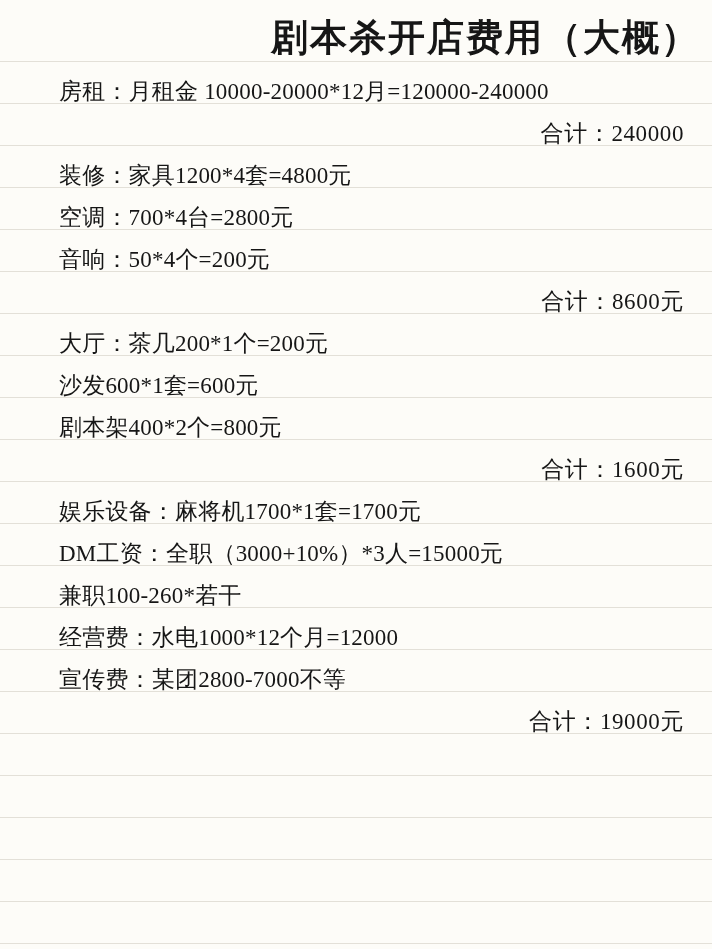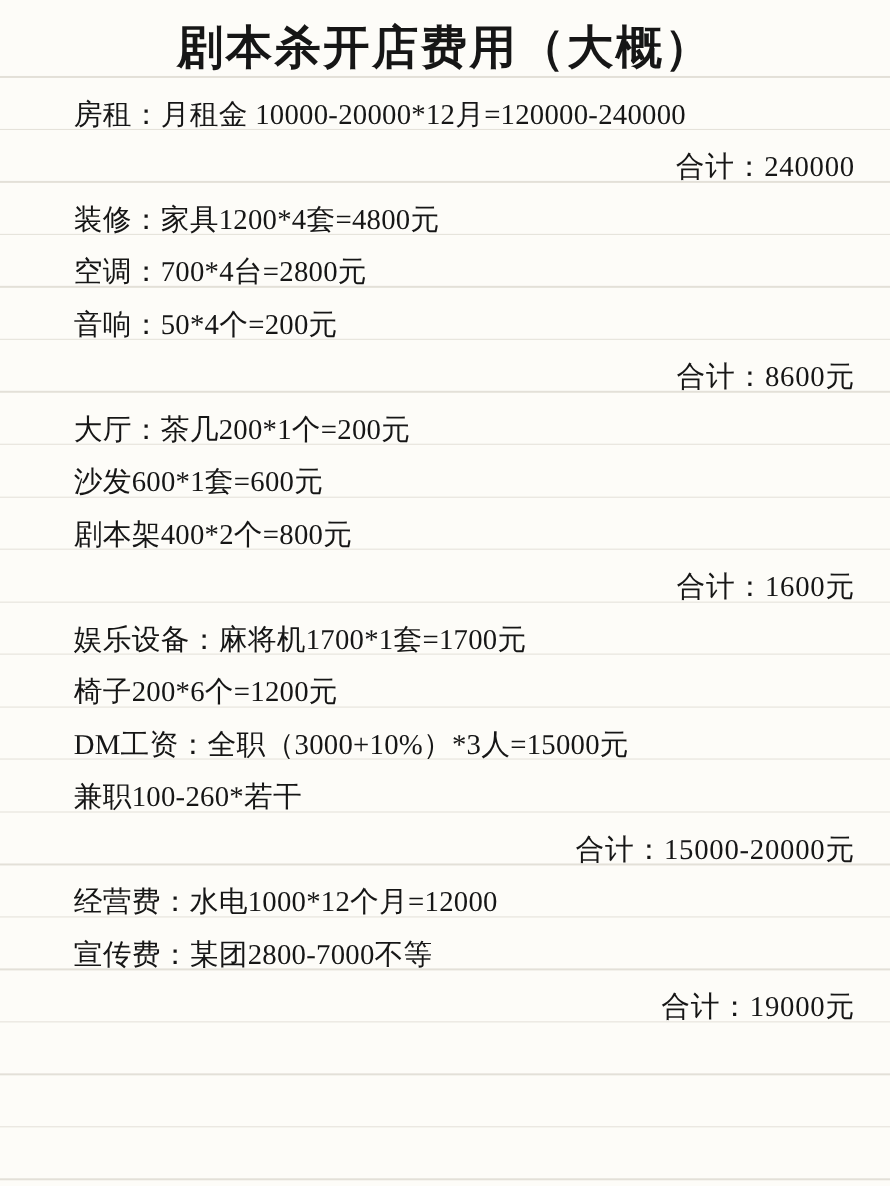--- a/index.html
+++ b/index.html
@@ -36,21 +36,21 @@
     width: 712px;
     height: 949px;
     box-sizing: border-box;
     padding: 0 12px;
   }
 
   .title-row {
     height: 64px;
     display: flex;
     align-items: center;
-    justify-content: center;
+    justify-content: flex-end;
     padding-top: 6px;
   }
   .title {
     font-family: "Liberation Serif", "DejaVu Serif", serif;
     font-weight: bold;
     font-size: 37px;
     letter-spacing: 2px;
     white-space: nowrap;
   }
 
@@ -89,21 +89,19 @@
       <div class="line right total">合计：240000</div>
       <div class="line left">装修：家具1200*4套=4800元</div>
       <div class="line left">空调：700*4台=2800元</div>
       <div class="line left">音响：50*4个=200元</div>
       <div class="line right total">合计：8600元</div>
       <div class="line left">大厅：茶几200*1个=200元</div>
       <div class="line left indent-2">沙发600*1套=600元</div>
       <div class="line left indent-2">剧本架400*2个=800元</div>
       <div class="line right total">合计：1600元</div>
       <div class="line left">娱乐设备：麻将机1700*1套=1700元</div>
-      <div class="line left indent-2">椅子200*6个=1200元</div>
       <div class="line left">DM工资：全职（3000+10%）*3人=15000元</div>
       <div class="line left indent-2">兼职100-260*若干</div>
-      <div class="line right total">合计：15000-20000元</div>
       <div class="line left">经营费：水电1000*12个月=12000</div>
       <div class="line left">宣传费：某团2800-7000不等</div>
       <div class="line right total">合计：19000元</div>
     </div>
 </div>
 
 </body></html>

